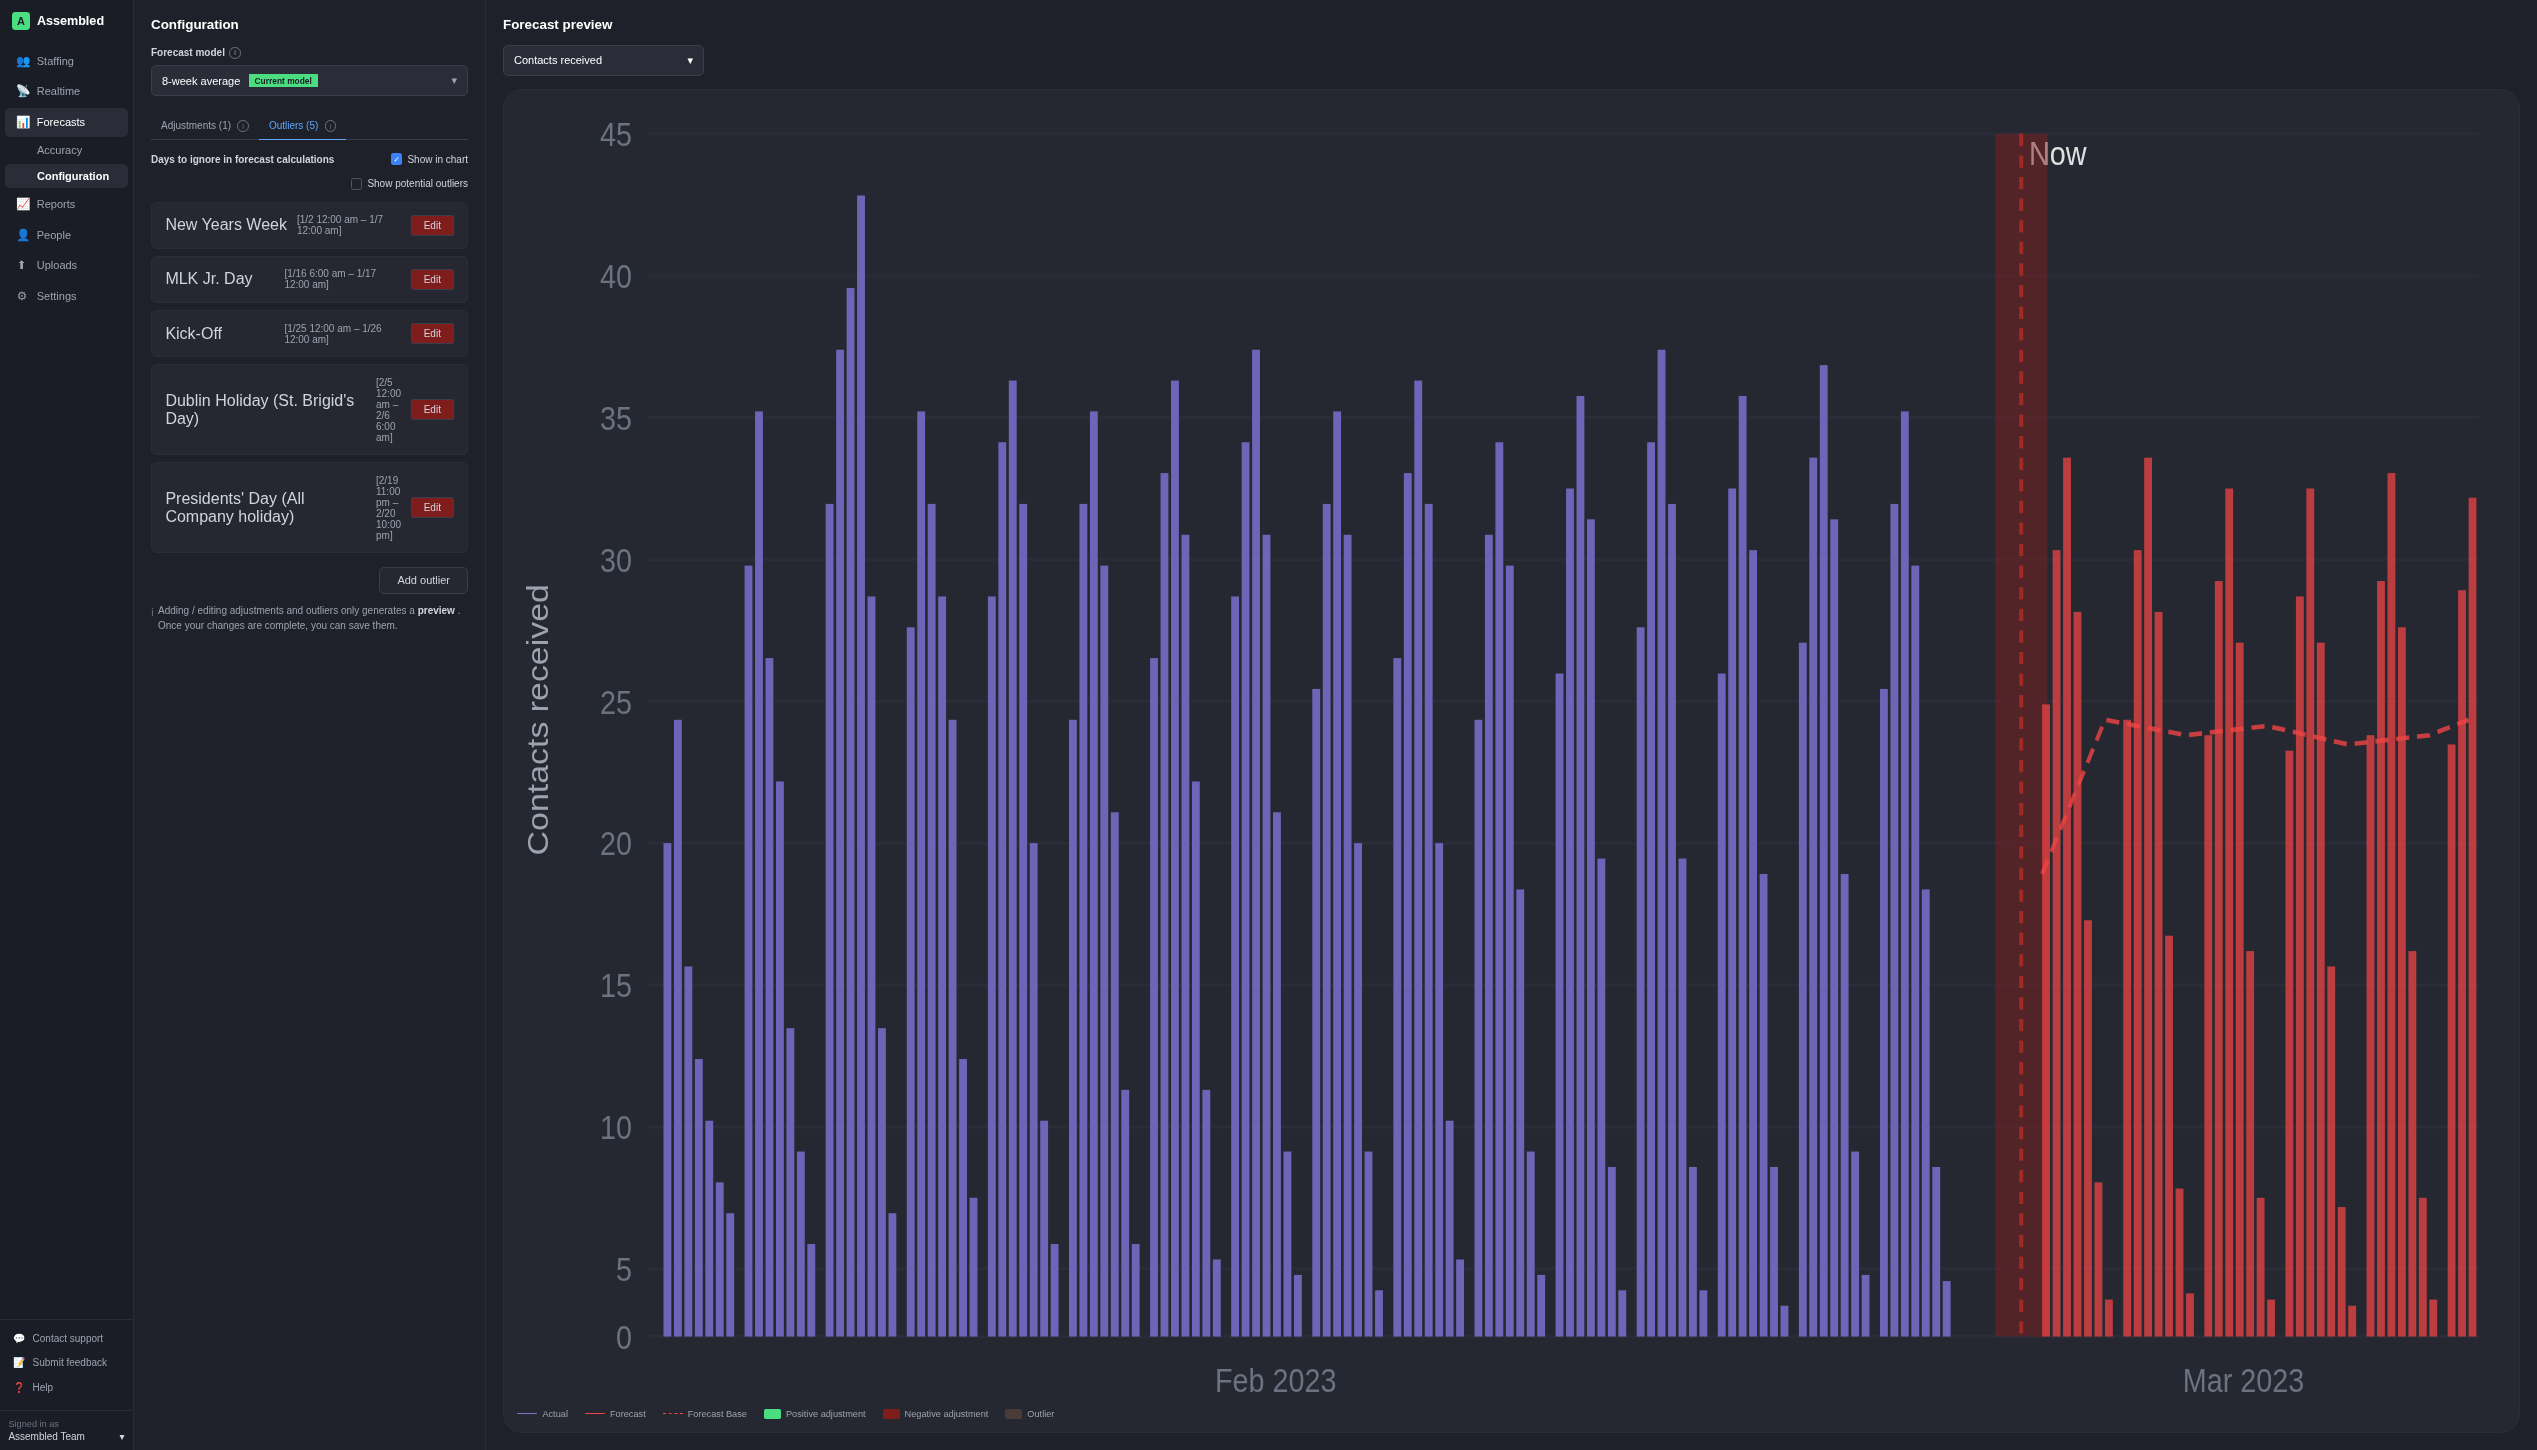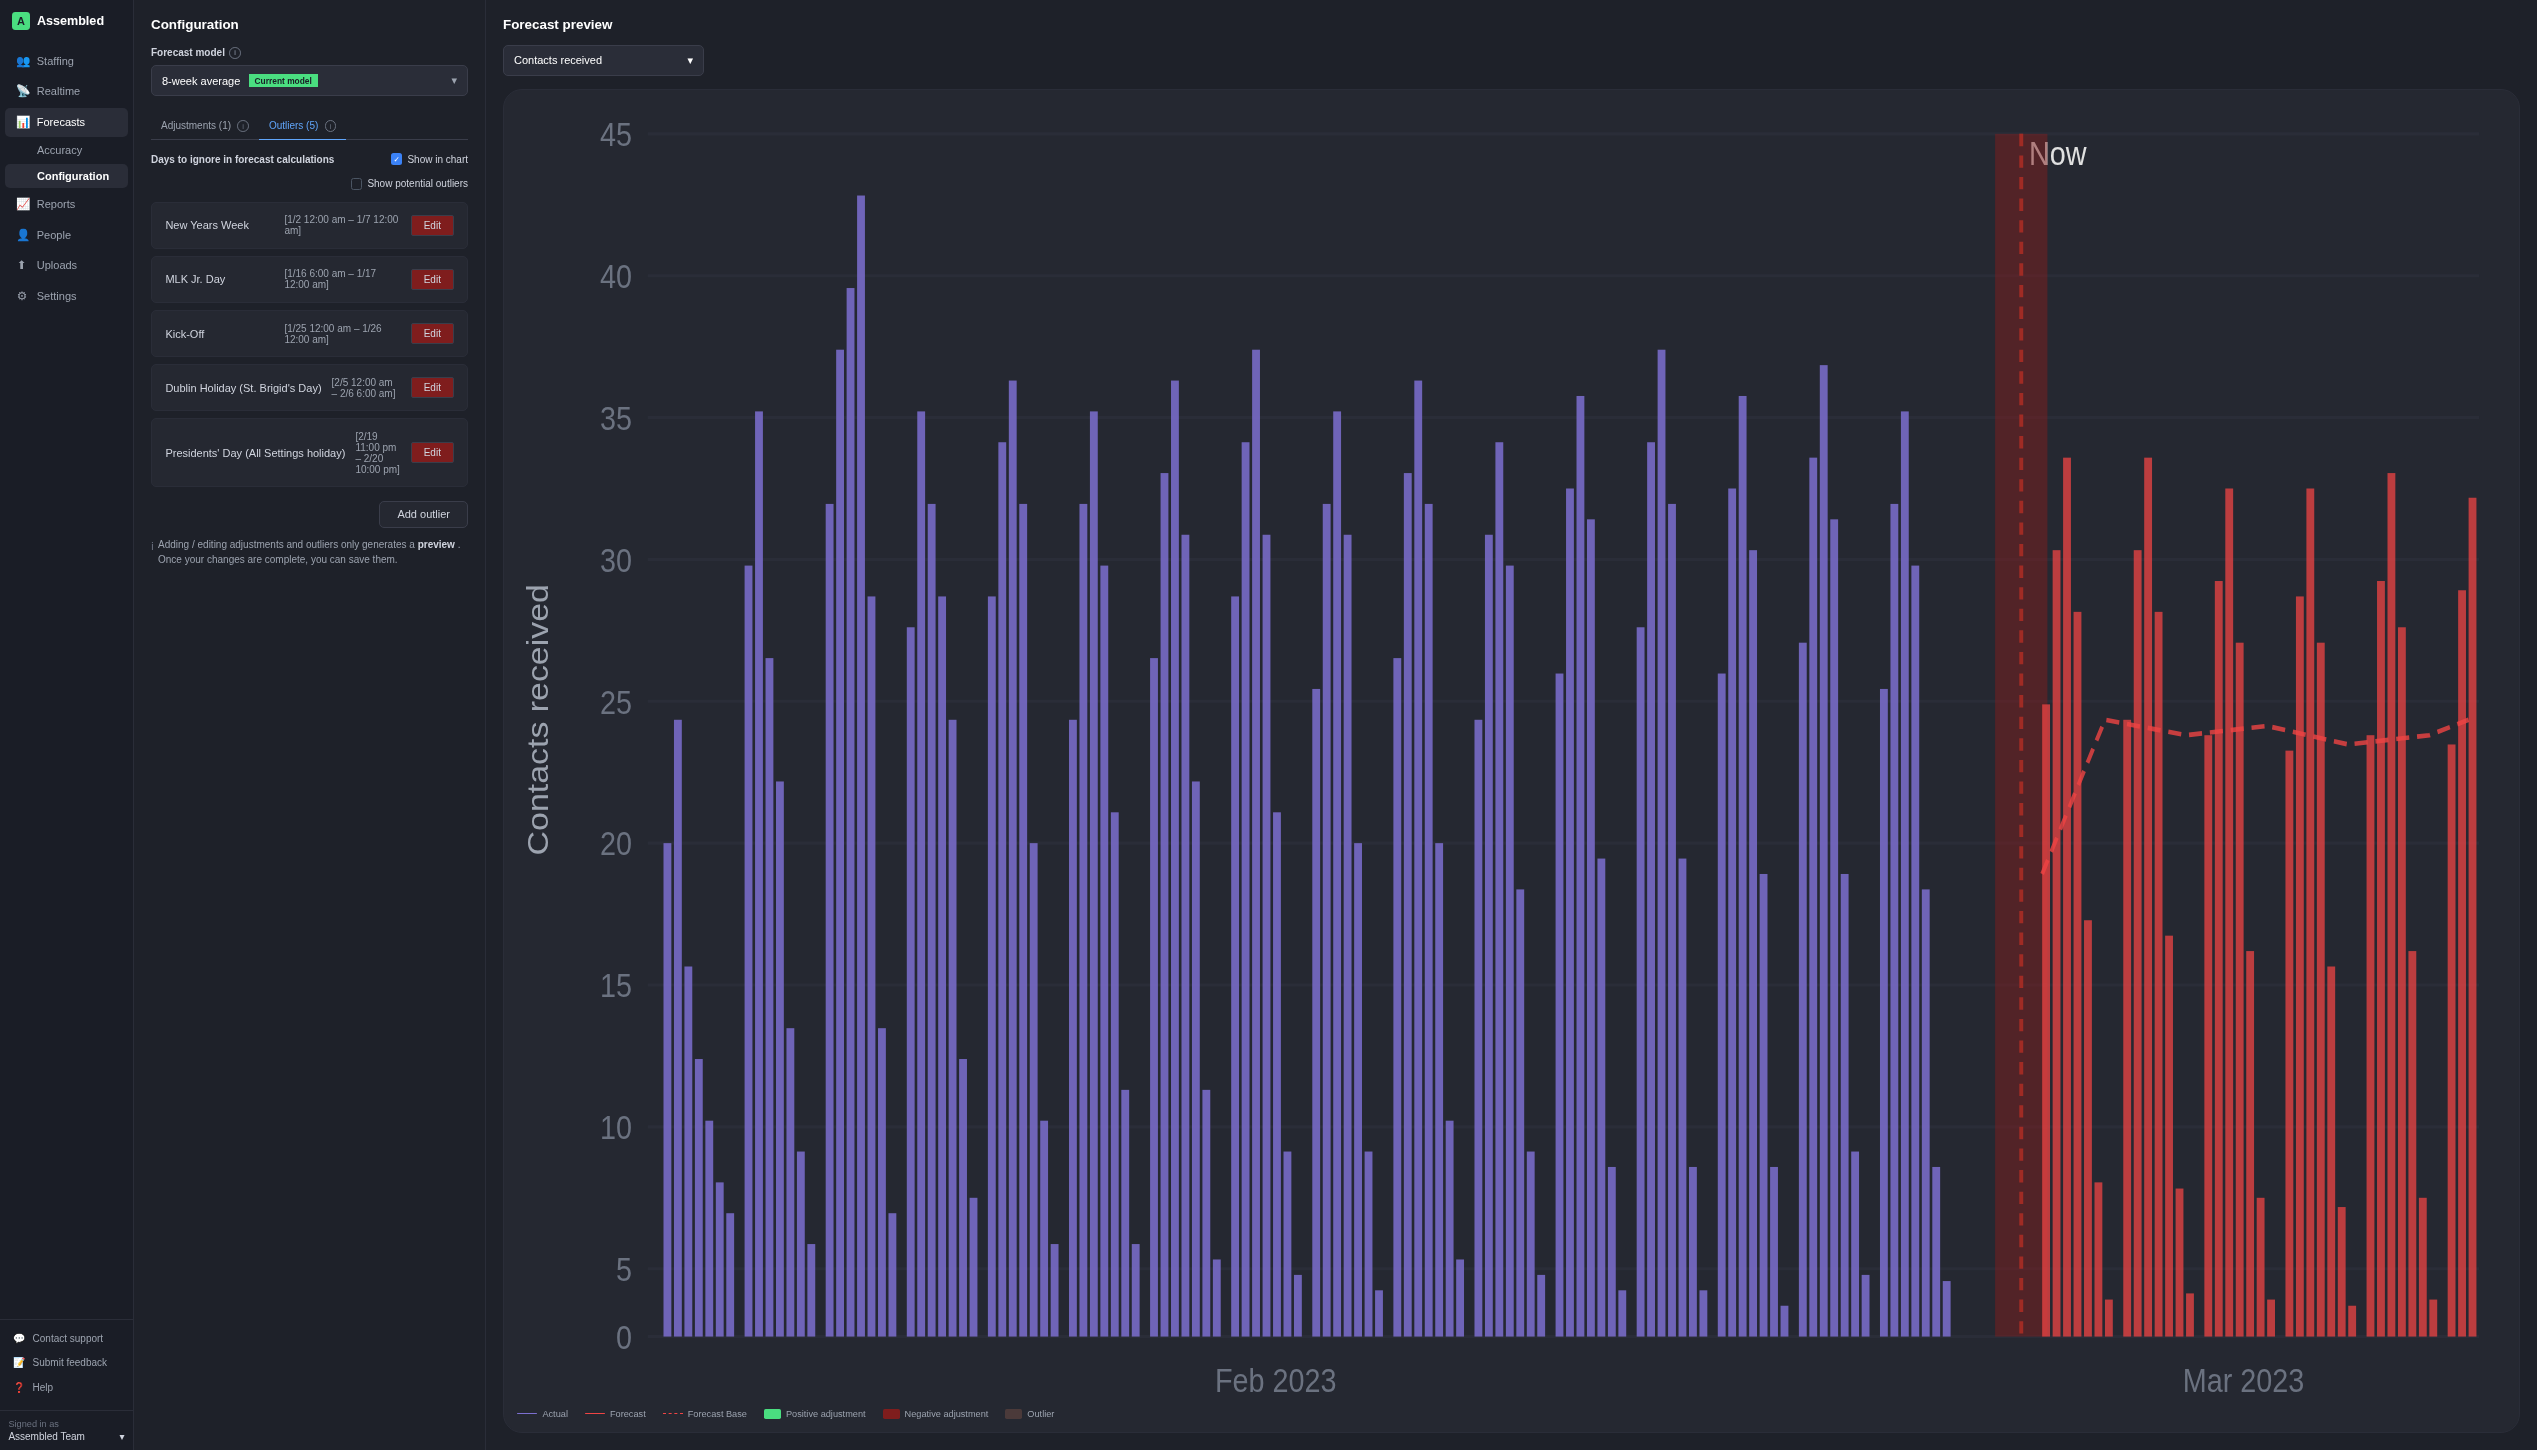--- a/index.html
+++ b/index.html
@@ -260,21 +260,21 @@
       border: 0.8px solid #2a2d38;
       border-radius: 5px;
       padding: 11.7px 13.4px;
       margin-bottom: 6.7px;
       display: flex;
       align-items: center;
       justify-content: space-between;
       gap: 10px;
     }
     .outlier-name {
-      font-size: 11px;
+      font-size: 16px;
       color: #d0d4de;
       font-weight: 500;
       min-width: 109px;
     }
     .outlier-date {
       font-size: 10px;
       color: #9ca3af;
       flex: 1;
     }
     .edit-btn {
@@ -525,21 +525,21 @@
         <div class="outlier-name">Kick-Off</div>
         <div class="outlier-date">[1/25 12:00 am – 1/26 12:00 am]</div>
         <button class="edit-btn">Edit</button>
       </div>
       <div class="outlier-card">
         <div class="outlier-name">Dublin Holiday (St. Brigid's Day)</div>
         <div class="outlier-date">[2/5 12:00 am – 2/6 6:00 am]</div>
         <button class="edit-btn">Edit</button>
       </div>
       <div class="outlier-card">
-        <div class="outlier-name">Presidents' Day (All Settings holiday)</div>
+        <div class="outlier-name">Presidents' Day (All Company holiday)</div>
         <div class="outlier-date">[2/19 11:00 pm – 2/20 10:00 pm]</div>
         <button class="edit-btn">Edit</button>
       </div>
     </div>
 
     <button class="add-outlier-btn">Add outlier</button>
 
     <div class="footer-note">
       <span style="font-size:11px;color:#6b7280;flex-shrink:0;margin-top:0.8px;">ℹ</span>
       <span>

